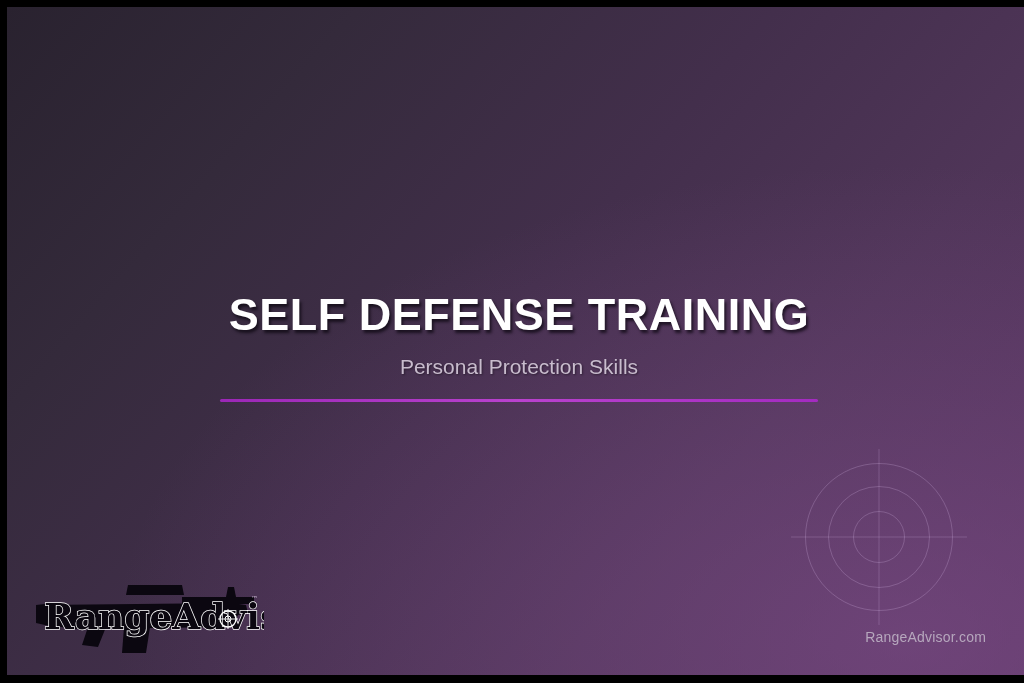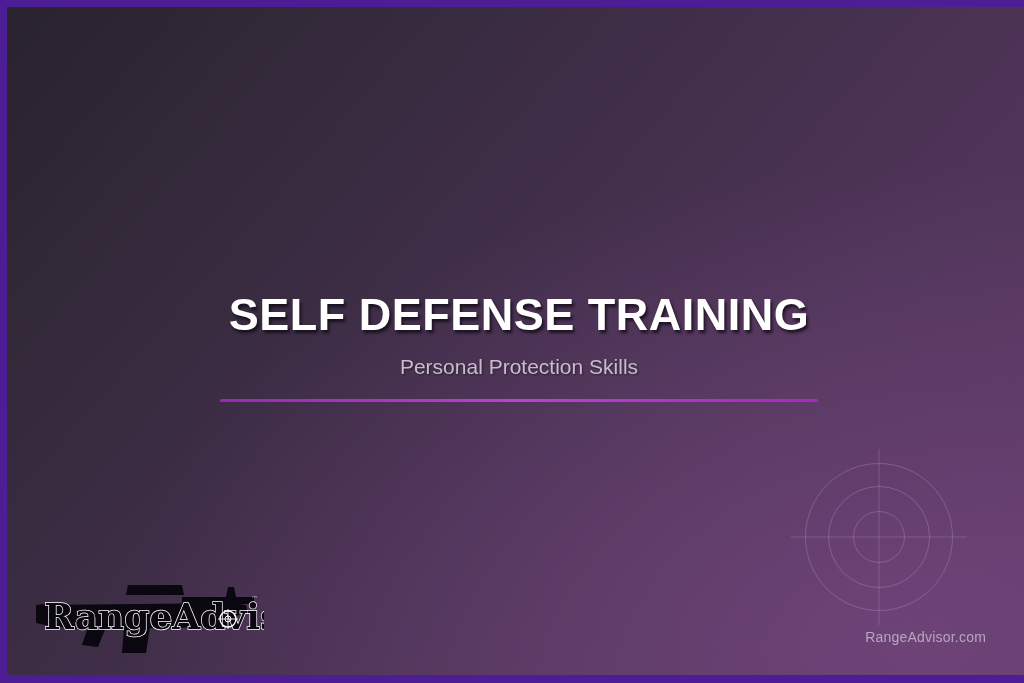--- a/index.html
+++ b/index.html
@@ -11,21 +11,21 @@
   body {
     font-family: "Liberation Sans", sans-serif;
   }
 
   .slide {
     position: relative;
     width: 1024px;
     height: 683px;
     overflow: hidden;
     box-sizing: border-box;
-    background: #4c1d95;
+    background: #000000;
   }
 
   
   .slide-inner {
     position: absolute;
     left: 7px;
     top: 7px;
     width: 1024px;   
     height: 668px;   
     background:

